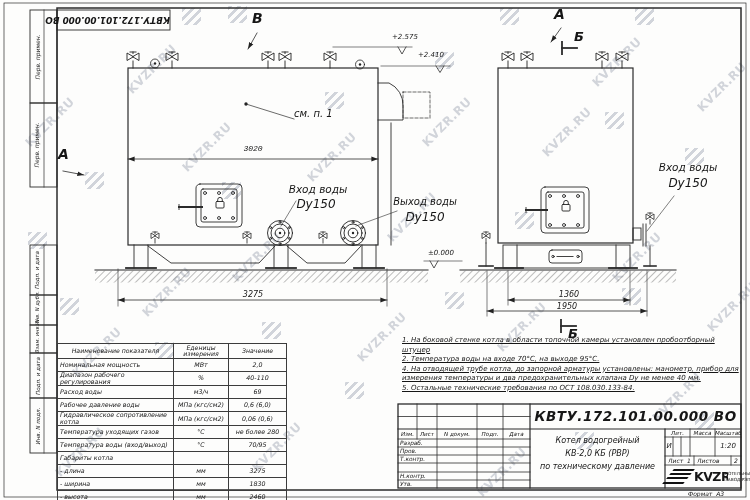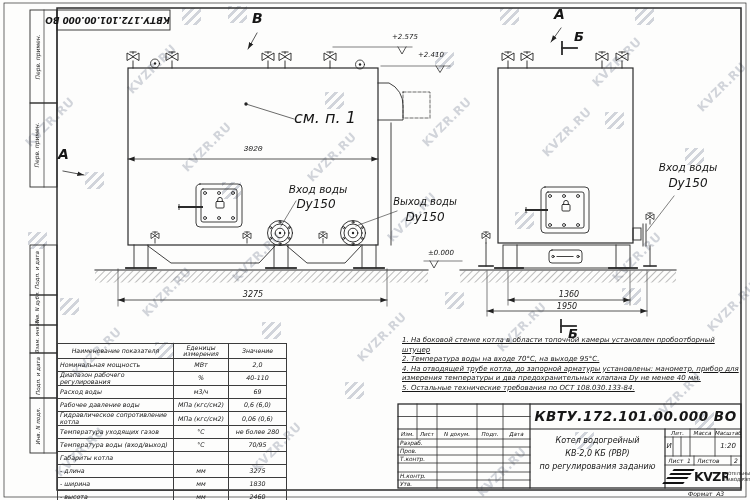--- a/index.html
+++ b/index.html
@@ -276,21 +276,21 @@
   <div class="ml" style="left:12px;top:265px;width:50px;height:10px;font-size:5.6px;line-height:10px;">Подп. и дата</div>
   <div class="ml" style="left:22px;top:305px;width:30px;height:10px;font-size:5.2px;line-height:10px;">Инв. N дубл.</div>
   <div class="ml" style="left:23px;top:334px;width:28px;height:10px;font-size:5.2px;line-height:10px;">Взам. инв. N</div>
   <div class="ml" style="left:14.5px;top:370.5px;width:45px;height:10px;font-size:5.6px;line-height:10px;">Подп. и дата</div>
   <div class="ml" style="left:9.5px;top:420.5px;width:55px;height:10px;font-size:5.6px;line-height:10px;">Инв. N подл.</div>
 
   <div class="t c" style="left:57px;top:10px;width:113px;height:20px;line-height:20px;font-size:8.8px;font-weight:bold;transform:rotate(180deg);">КВТУ.172.101.00.000  ВО</div>
 
   <div class="t" style="left:58px;top:146px;font-size:14px;font-weight:bold;">А</div>
   <div class="t" style="left:252px;top:10px;font-size:14px;font-weight:bold;">В</div>
-  <div class="t" style="left:294px;top:108px;font-size:16px;">см. п. 1</div>
+  <div class="t" style="left:294px;top:108px;font-size:10px;">см. п. 1</div>
   <div class="t" style="left:392px;top:33px;font-size:7px;">+2.575</div>
   <div class="t" style="left:418px;top:51px;font-size:7px;">+2.410</div>
   <div class="t" style="left:428px;top:249px;font-size:7px;">±0.000</div>
   <div class="t c" style="left:228px;top:144px;width:50px;font-size:8px;font-family:Liberation Mono, monospace;">3020</div>
   <div class="t c" style="left:228px;top:290px;width:50px;font-size:8px;">3275</div>
   <div class="t c" style="left:282px;top:183px;width:72px;font-size:10.5px;">Вход воды</div>
   <div class="t c" style="left:286px;top:197px;width:60px;font-size:12px;">Dy150</div>
   <div class="t c" style="left:386px;top:196px;width:78px;font-size:10px;">Выход воды</div>
   <div class="t c" style="left:392px;top:210px;width:66px;font-size:12px;">Dy150</div>
 
@@ -385,21 +385,21 @@
   <div class="tb c" style="left:437px;top:431px;width:40px;font-size:5.6px;">N докум.</div>
   <div class="tb c" style="left:477px;top:431px;width:26px;font-size:5.6px;">Подп.</div>
   <div class="tb c" style="left:503px;top:431px;width:27px;font-size:5.6px;">Дата</div>
   <div class="tb" style="left:400px;top:440px;width:36px;font-size:5.8px;">Разраб.</div>
   <div class="tb" style="left:400px;top:448px;width:36px;font-size:5.8px;">Пров.</div>
   <div class="tb" style="left:400px;top:456px;width:36px;font-size:5.8px;">Т.контр.</div>
   <div class="tb" style="left:400px;top:473px;width:36px;font-size:5.8px;">Н.контр.</div>
   <div class="tb" style="left:400px;top:481px;width:36px;font-size:5.8px;">Утв.</div>
   <div class="tb c" style="left:531px;top:436px;width:133px;font-size:8px;">Котел водогрейный</div>
   <div class="tb c" style="left:531px;top:449px;width:133px;font-size:8px;">КВ-2,0 КБ (РВР)</div>
-  <div class="tb c" style="left:531px;top:462px;width:133px;font-size:8px;">по регулирования заданию</div>
+  <div class="tb c" style="left:531px;top:462px;width:133px;font-size:8px;">по техническому давление</div>
   <div class="tb c" style="left:665px;top:430px;width:25px;font-size:5.6px;">Лит.</div>
   <div class="tb c" style="left:690px;top:430px;width:25px;font-size:5.6px;">Масса</div>
   <div class="tb c" style="left:715px;top:430px;width:26px;font-size:5.6px;">Масштаб</div>
   <div class="tb c" style="left:665px;top:442px;width:8px;font-size:7px;">И</div>
   <div class="tb c" style="left:715px;top:442px;width:26px;font-size:7px;">1:20</div>
   <div class="tb" style="left:668px;top:457px;width:20px;font-size:6px;">Лист</div>
   <div class="tb" style="left:687px;top:457px;width:6px;font-size:6px;">1</div>
   <div class="tb" style="left:697px;top:457px;width:26px;font-size:6px;">Листов</div>
   <div class="tb" style="left:734px;top:457px;width:6px;font-size:6px;">2</div>
   <div class="logo"></div>

